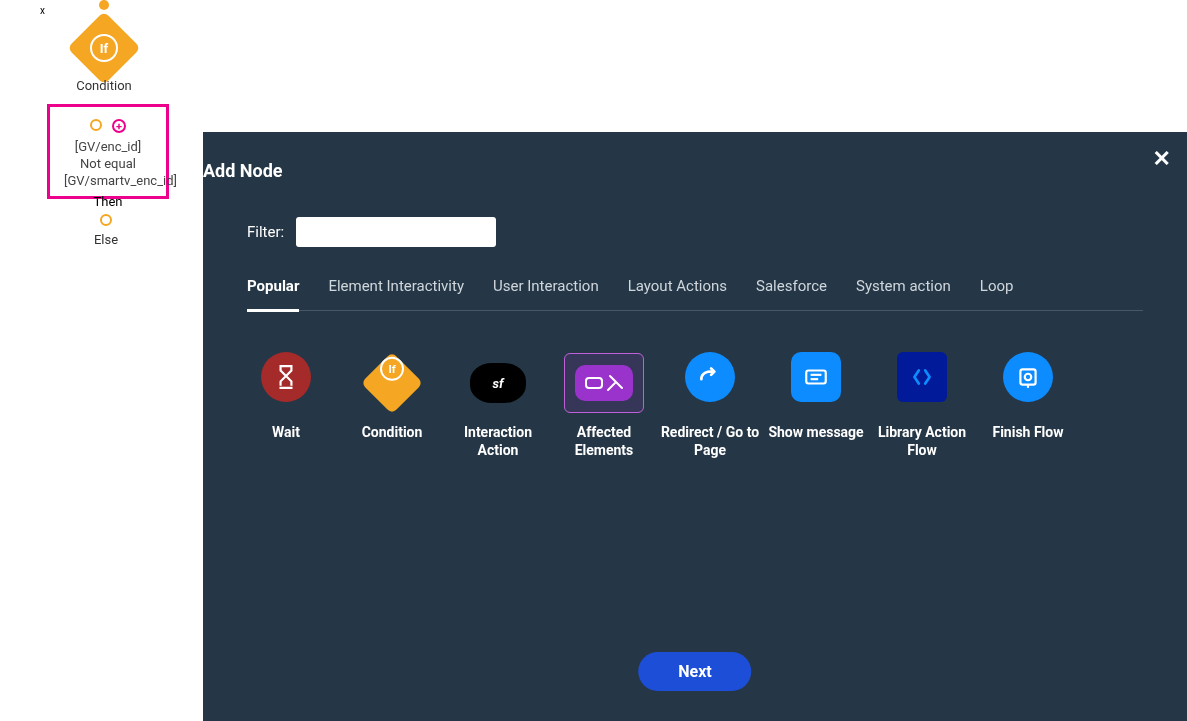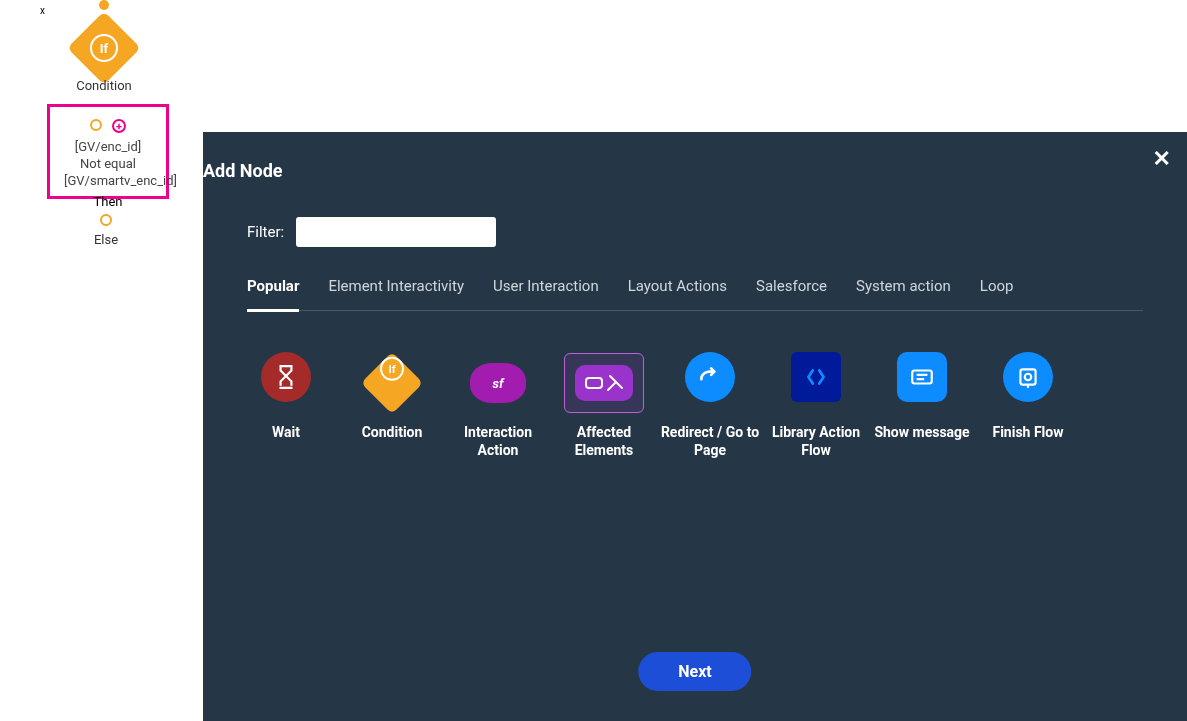--- a/index.html
+++ b/index.html
@@ -42,21 +42,21 @@
     .node-tile { width: 106px; text-align: center; cursor: pointer; }
     .node-icon-wrap { width: 50px; height: 50px; border-radius: 50%; margin: 0 auto 12px; display: flex; align-items: center; justify-content: center; }
     .node-tile.selected { }
     .node-tile.selected .node-icon-box { border: 1px solid #c060d8; background: rgba(153,51,204,0.15); }
     .node-icon-box { width: 80px; height: 60px; border-radius: 6px; margin: 0 auto 10px; display: flex; align-items: center; justify-content: center; }
     .node-label { font-size: 14px; font-weight: 700; line-height: 1.3; }
 
     .ic-wait { background: #a52a2a; }
     .ic-cond { background: #f5a623; border-radius: 6px; transform: rotate(45deg); width: 44px; height: 44px; }
     .ic-cond-inner { transform: rotate(-45deg); width: 24px; height: 24px; border: 2px solid #fff; border-radius: 50%; display: flex; align-items: center; justify-content: center; color: #fff; font-size: 11px; font-weight: 700; }
-    .ic-sf { background: #a21caf; width: 56px; height: 40px; border-radius: 22px / 18px; display: flex; align-items: center; justify-content: center; color: #fff; font-weight: 700; font-size: 13px; font-style: italic; }
+    .ic-sf { background: #000000; width: 56px; height: 40px; border-radius: 22px / 18px; display: flex; align-items: center; justify-content: center; color: #fff; font-weight: 700; font-size: 13px; font-style: italic; }
     .ic-aff { background: #9933cc; width: 58px; height: 36px; border-radius: 10px; display:flex; align-items:center; justify-content:center; }
     .ic-redir { background: #0d8cff; }
     .ic-msg { background: #0d8cff; border-radius: 10px; width: 50px; height: 50px; }
     .ic-lib { background: #001a99; border-radius: 6px; width: 50px; height: 50px; }
     .ic-finish { background: #0d8cff; }
 
     .next-btn { position: absolute; left: 50%; transform: translateX(-50%); bottom: 30px; background: #1d4ed8; color: #fff; border: none; border-radius: 22px; padding: 10px 40px; font-size: 16px; font-weight: 700; cursor: pointer; }
 
     svg { display: block; }
   </style>
@@ -153,44 +153,44 @@
           <svg width="26" height="26" viewBox="0 0 24 24" fill="none" stroke="#fff" stroke-width="2.5">
               <path d="M4 14c0-5 5-8 12-7l-3-3m3 3-3 3" stroke-linecap="round" stroke-linejoin="round"></path>
             </svg>
         </div>
       </div>
       <div class="node-label">Redirect / Go to Page</div>
     </div>
 
     <div class="node-tile">
       <div class="node-icon-box">
-        <div class="node-icon-wrap ic-lib">
-          <svg width="26" height="26" viewBox="0 0 24 24" fill="none" stroke="#0d8cff" stroke-width="2.5">
-              <path d="M9 6l-4 6 4 6M15 6l4 6-4 6" stroke-linecap="round" stroke-linejoin="round"></path>
-            </svg>
-        </div>
-      </div>
-      <div class="node-label">Library Action Flow</div>
-    </div>
-
-    <div class="node-tile">
-      <div class="node-icon-box">
         <div class="node-icon-wrap ic-msg">
           <svg width="26" height="26" viewBox="0 0 24 24" fill="none" stroke="#fff" stroke-width="2">
               <rect x="3" y="6" width="18" height="12" rx="2"></rect>
               <line x1="7" y1="10" x2="17" y2="10"></line>
               <line x1="7" y1="14" x2="14" y2="14"></line>
             </svg>
         </div>
       </div>
       <div class="node-label">Show message</div>
     </div>
 
     <div class="node-tile">
       <div class="node-icon-box">
+        <div class="node-icon-wrap ic-lib">
+          <svg width="26" height="26" viewBox="0 0 24 24" fill="none" stroke="#0d8cff" stroke-width="2.5">
+              <path d="M9 6l-4 6 4 6M15 6l4 6-4 6" stroke-linecap="round" stroke-linejoin="round"></path>
+            </svg>
+        </div>
+      </div>
+      <div class="node-label">Library Action Flow</div>
+    </div>
+
+    <div class="node-tile">
+      <div class="node-icon-box">
         <div class="node-icon-wrap ic-finish">
           <svg width="26" height="26" viewBox="0 0 24 24" fill="none" stroke="#fff" stroke-width="2">
               <rect x="5" y="5" width="14" height="14" rx="2"></rect>
               <circle cx="12" cy="12" r="3"></circle>
               <line x1="12" y1="19" x2="12" y2="22"></line>
             </svg>
         </div>
       </div>
       <div class="node-label">Finish Flow</div>
     </div>

